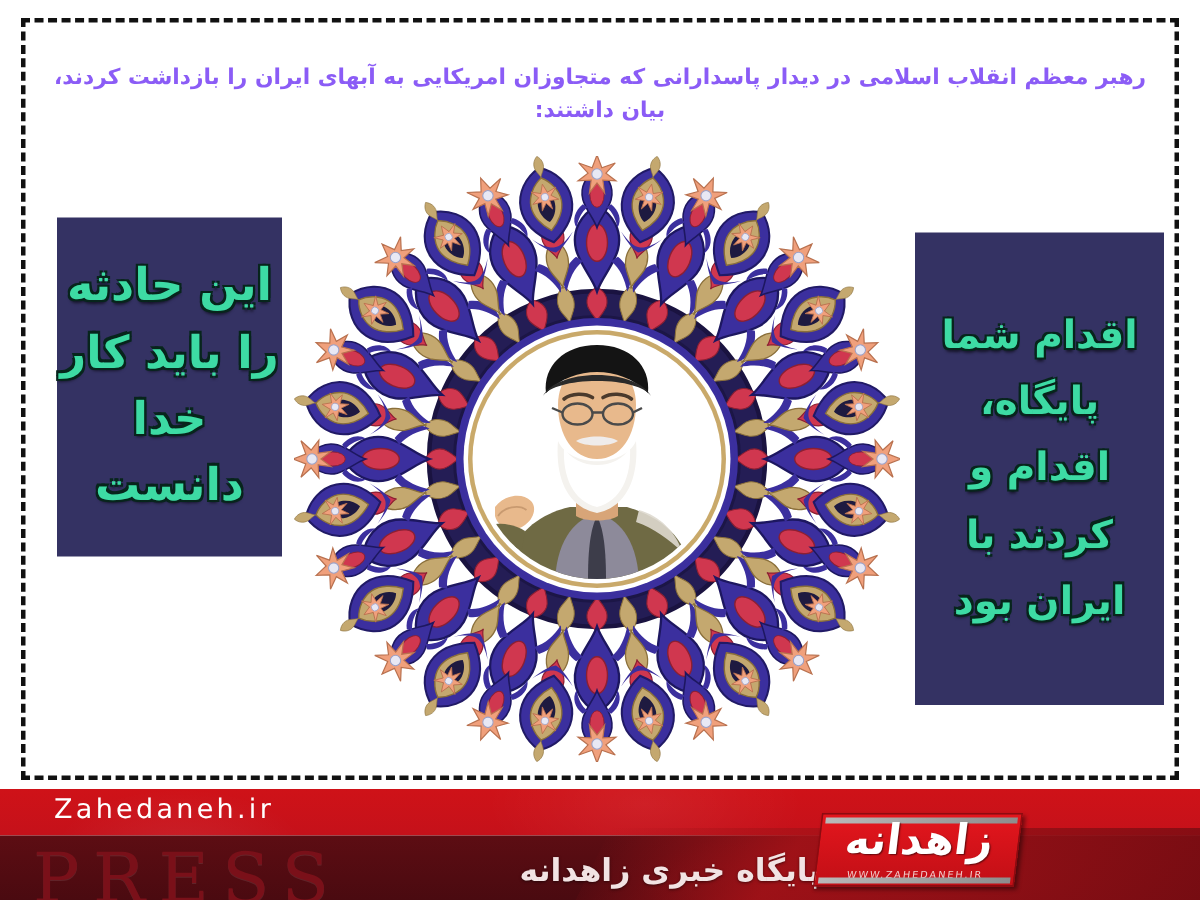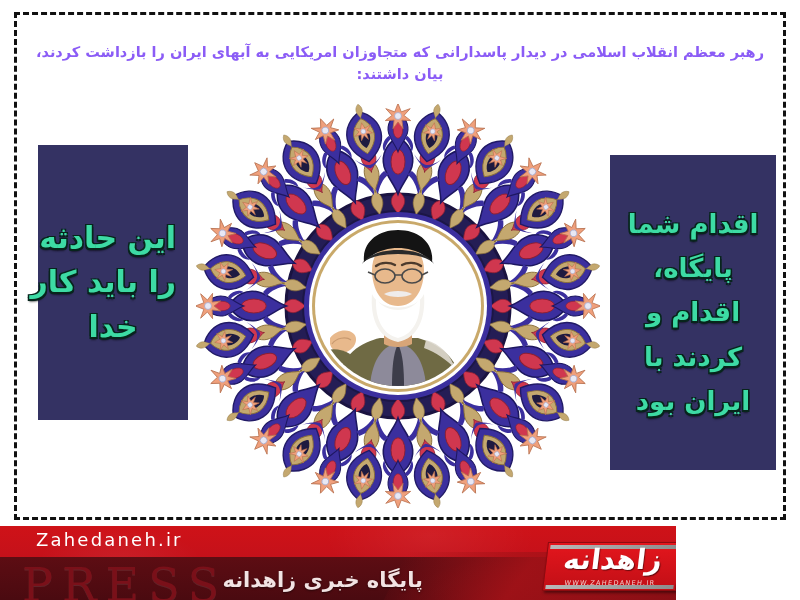--- a/index.html
+++ b/index.html
@@ -69,22 +69,22 @@
       -1.5px  1.5px 0 #07251c,
        1.5px  1.5px 0 #07251c,
        0px    2.5px 2px rgba(0,0,0,.55);
     white-space: nowrap;
   }
 
   #quote-left {
     left: 38px;
     top: 145px;
     width: 150px;
-    height: 275px;
-    padding: 10px 12px;
+    height: 226px;
+    padding: 10px 2px;
   }
   #quote-left .line {
     font-size: 30px;
     margin: 6px 0;
   }
 
   #quote-right {
     left: 610px;
     top: 155px;
     width: 166px;
@@ -123,21 +123,21 @@
       0 0 0 9px #ffffff,
       0 0 0 12px #3b2f9e;
   }
   .portrait-svg { width: 160px; height: 160px; display: block; }
 
   
   .footer {
     position: absolute;
     left: 0;
     top: 526px;
-    width: 676px;
+    width: 800px;
     height: 74px;
     overflow: hidden;
   }
   .footer-red {
     position: absolute;
     left: 0; top: 0;
     width: 800px; height: 31px;
     background:
       radial-gradient(ellipse 120px 60px at 120px 42px, rgba(255,255,255,.07), transparent 70%),
       radial-gradient(ellipse 150px 70px at 430px 10px, rgba(255,255,255,.06), transparent 70%),
@@ -234,20 +234,21 @@
 <div class="page">
 
   <div class="dashed-frame"></div>
 
   <div class="header-caption">رهبر معظم انقلاب اسلامی در دیدار پاسدارانی که متجاوزان امریکایی به آبهای ایران را بازداشت کردند، بیان داشتند:</div>
 
   <div class="quote-box" id="quote-left">
     <div class="line">این حادثه</div>
     <div class="line">را باید کار</div>
     <div class="line">خدا</div>
+    <div class="line">دانست</div>
   </div>
 
   <div class="quote-box" id="quote-right">
     <div class="line">اقدام شما</div>
     <div class="line">پایگاه،</div>
     <div class="line">اقدام و</div>
     <div class="line">کردند با</div>
     <div class="line">ایران بود</div>
   </div>
 

